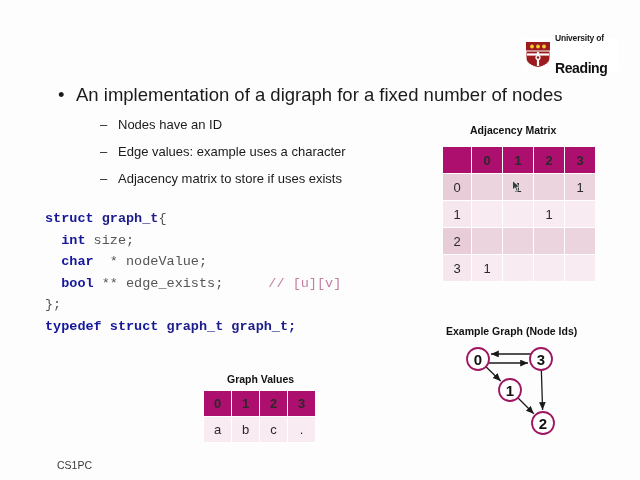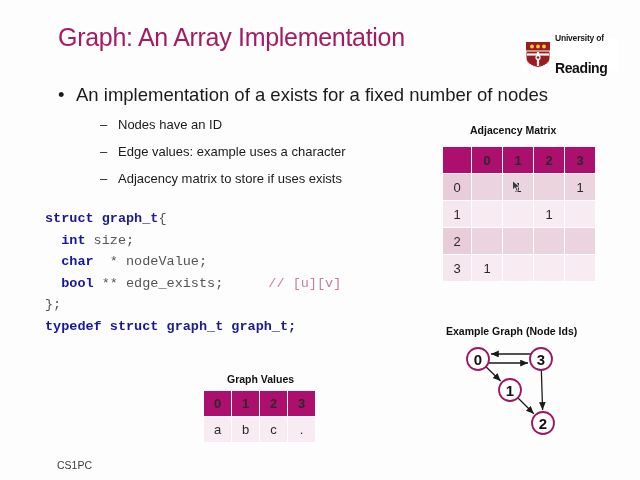--- a/index.html
+++ b/index.html
@@ -182,21 +182,20 @@
     top: 180px;
     width: 9px;
     height: 13px;
   }
 </style>
 </head>
 <body>
 
 <div class="slide">
 
-  <div class="title">Graph: An Array Implementation</div>
 
   <div class="logo">
     <svg class="logo-shield" viewBox="0 0 26 27">
       <rect x="1" y="1" width="24" height="9" fill="#9b1b1e"></rect>
       <circle cx="7" cy="5.5" r="1.9" fill="#f2d02c"></circle>
       <circle cx="13" cy="5.5" r="1.9" fill="#f2d02c"></circle>
       <circle cx="19" cy="5.5" r="1.9" fill="#f2d02c"></circle>
       <path d="M1 10 H25 V17 C25 22 19 25.5 13 26.5 C7 25.5 1 22 1 17 Z" fill="#9b1b1e"></path>
       <path d="M1 10 H25 V17 C25 22 19 25.5 13 26.5 C7 25.5 1 22 1 17 Z" fill="none" stroke="#ffffff" stroke-width="1"></path>
       <path d="M2 13.5 H24" stroke="#ffffff" stroke-width="2.2"></path>
@@ -204,21 +203,21 @@
       <circle cx="13" cy="16.5" r="2.6" fill="#ffffff"></circle>
       <circle cx="13" cy="16.5" r="1.3" fill="#9b1b1e"></circle>
     </svg>
     <div class="logo-words">
       <span class="logo-uni">University of</span>
       <span class="logo-reading">Reading</span>
     </div>
   </div>
 
   <div class="bullet-l1">
-    <span class="dot">•</span><span>An implementation of a exists for a fixed number of nodes</span>
+    <span class="dot">•</span><span>An implementation of a digraph for a fixed number of nodes</span>
   </div>
 
   <div class="sub sub1">
     <span class="dash">–</span><span>Nodes have an ID</span>
   </div>
   <div class="sub sub2">
     <span class="dash">–</span><span>Edge values: example uses a character</span>
   </div>
   <div class="sub sub3">
     <span class="dash">–</span><span>Adjacency matrix to store if uses exists</span>

